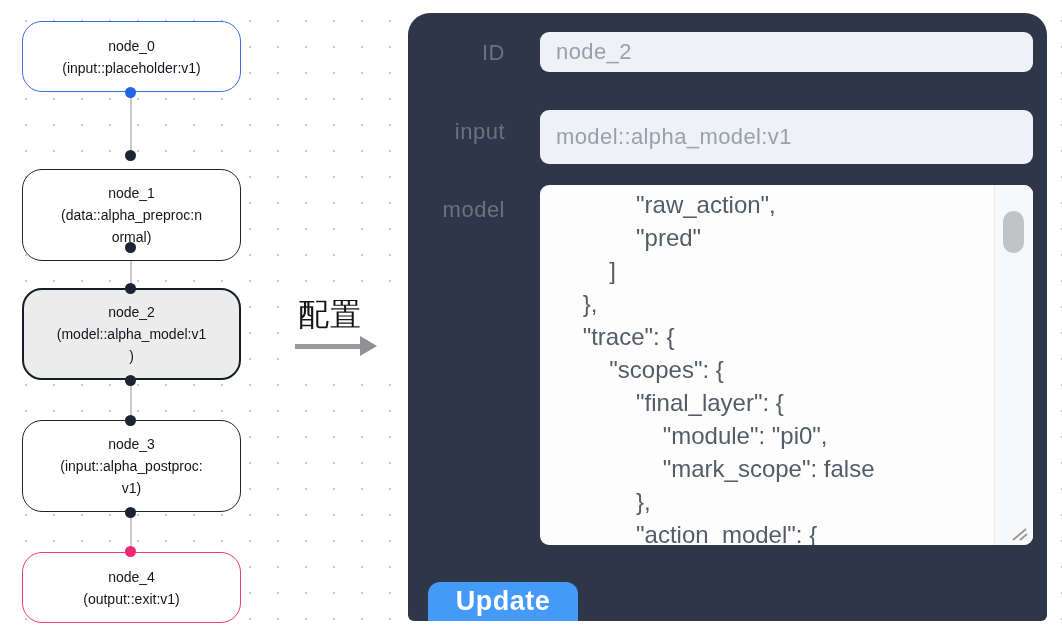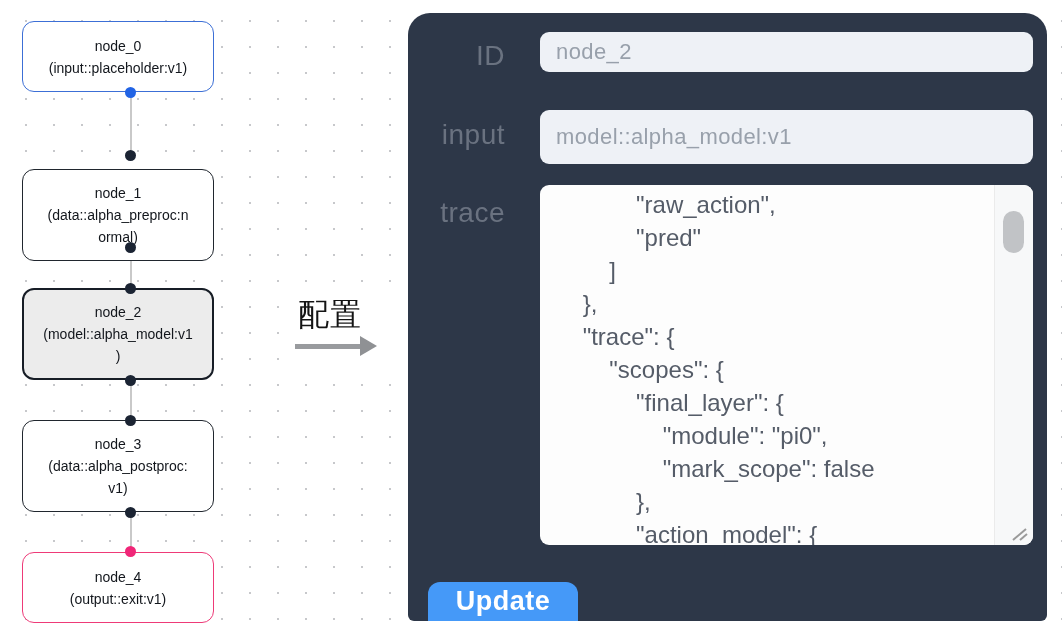--- a/index.html
+++ b/index.html
@@ -12,24 +12,24 @@
     background-size: 28px 26px;
     background-position: 12px 8px;
   }
 
   
   .graph { position: absolute; inset: 0; }
 
   .node {
     position: absolute;
     left: 22px;
-    width: 192px;
+    width: 219px;
     background: #ffffff;
     border: 1.5px solid #20262e;
-    border-radius: 12px;
+    border-radius: 20px;
     display: flex;
     align-items: center;
     justify-content: center;
     text-align: center;
     font-size: 14px;
     line-height: 22px;
     color: #12161c;
     white-space: pre-line;
   }
   .node-0 { top: 21px;  height: 71px; border-color: #3c6fd6; }
@@ -89,21 +89,21 @@
     left: 408px; top: 13px;
     width: 639px; height: 608px;
     background: #2d3748;
     border-radius: 22px 22px 6px 6px;
     overflow: hidden;
   }
   .field-label {
     position: absolute;
     left: 0; width: 97px;
     text-align: right;
-    font-size: 28px;
+    font-size: 22px;
     color: #6a7280;
     letter-spacing: 0.5px;
   }
   .lbl-id     { top: 27px; }
   .lbl-type   { top: 106px; }
   .lbl-config { top: 184px; }
 
   .text-input {
     position: absolute;
     left: 132px; width: 493px;
@@ -193,21 +193,21 @@
 (data::alpha_preproc:n
 ormal)</span>
   </div>
   <div class="node node-2">
     <span>node_2
 (model::alpha_model:v1
 )</span>
   </div>
   <div class="node node-3">
     <span>node_3
-(data::alpha_postproc:
+(input::alpha_postproc:
 v1)</span>
   </div>
   <div class="node node-4">
     <span>node_4
 (output::exit:v1)</span>
   </div>
 
   <div class="handle h-blue" style="top:87px"></div>
   <div class="handle" style="top:150px"></div>
   <div class="handle" style="top:242px"></div>
@@ -225,21 +225,21 @@
 </div>
 
 <div class="panel">
 
   <div class="field-label lbl-id">ID</div>
   <input class="text-input inp-id" type="text" value="node_2" style="">
 
   <div class="field-label lbl-type">input</div>
   <input class="text-input inp-type" type="text" value="model::alpha_model:v1" style="">
 
-  <div class="field-label lbl-config">trace</div>
+  <div class="field-label lbl-config">model</div>
 
   <div class="config-box">
     <div class="config-text">            "raw_action",
             "pred"
         ]
     },
     "trace": {
         "scopes": {
             "final_layer": {
                 "module": "pi0",

